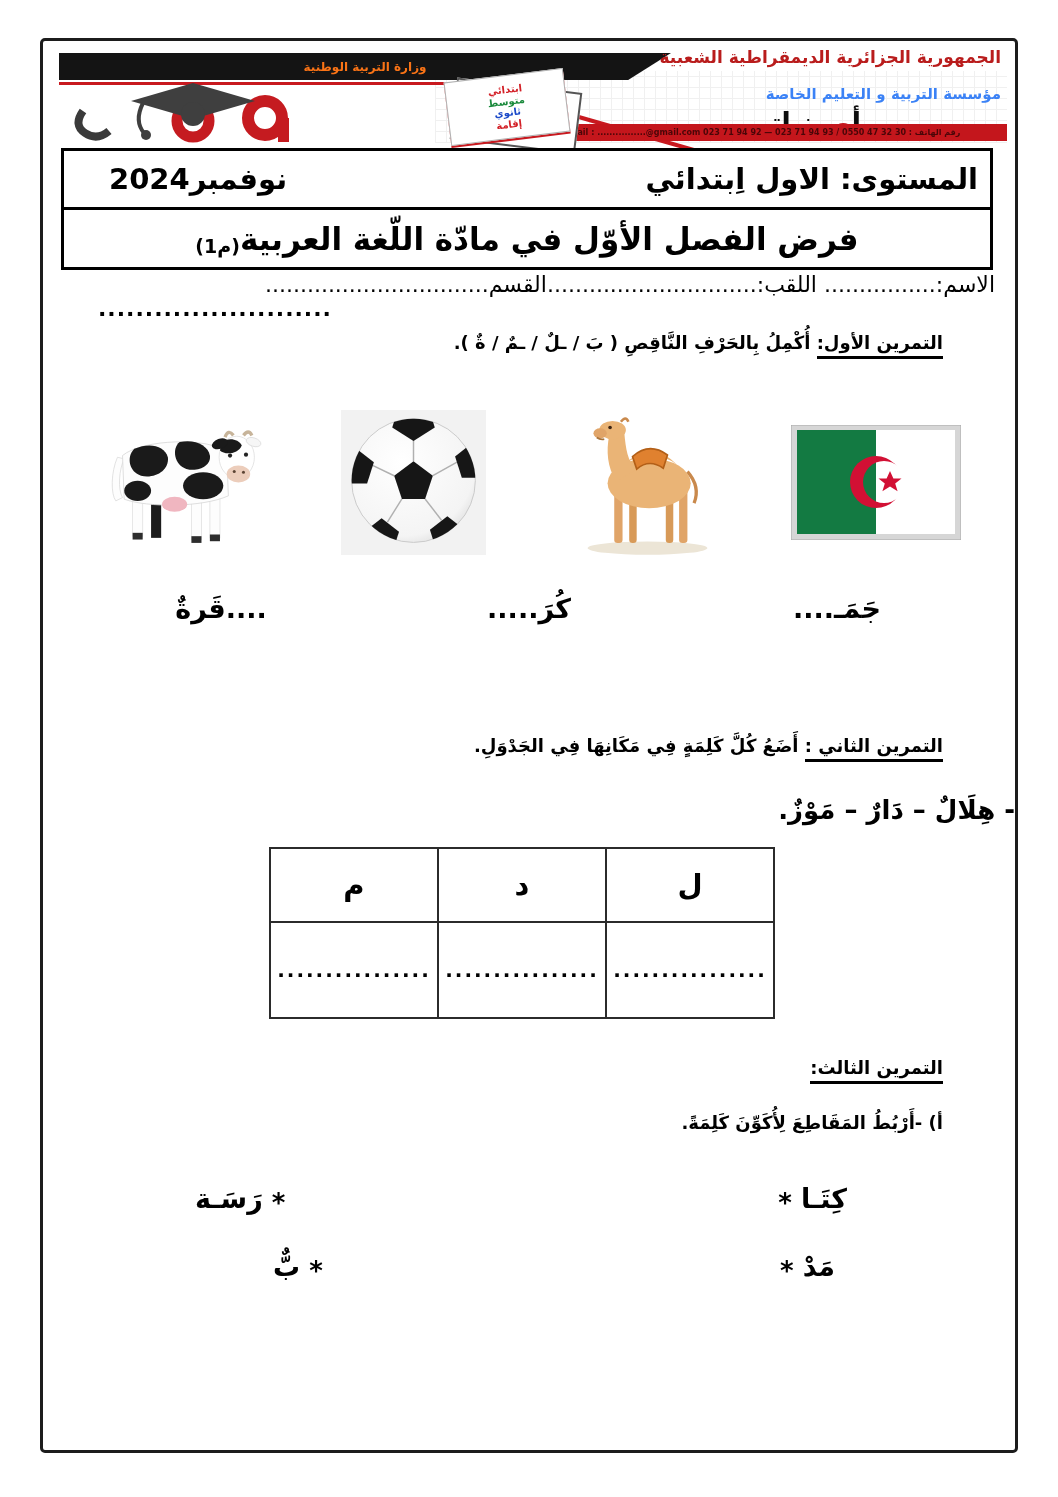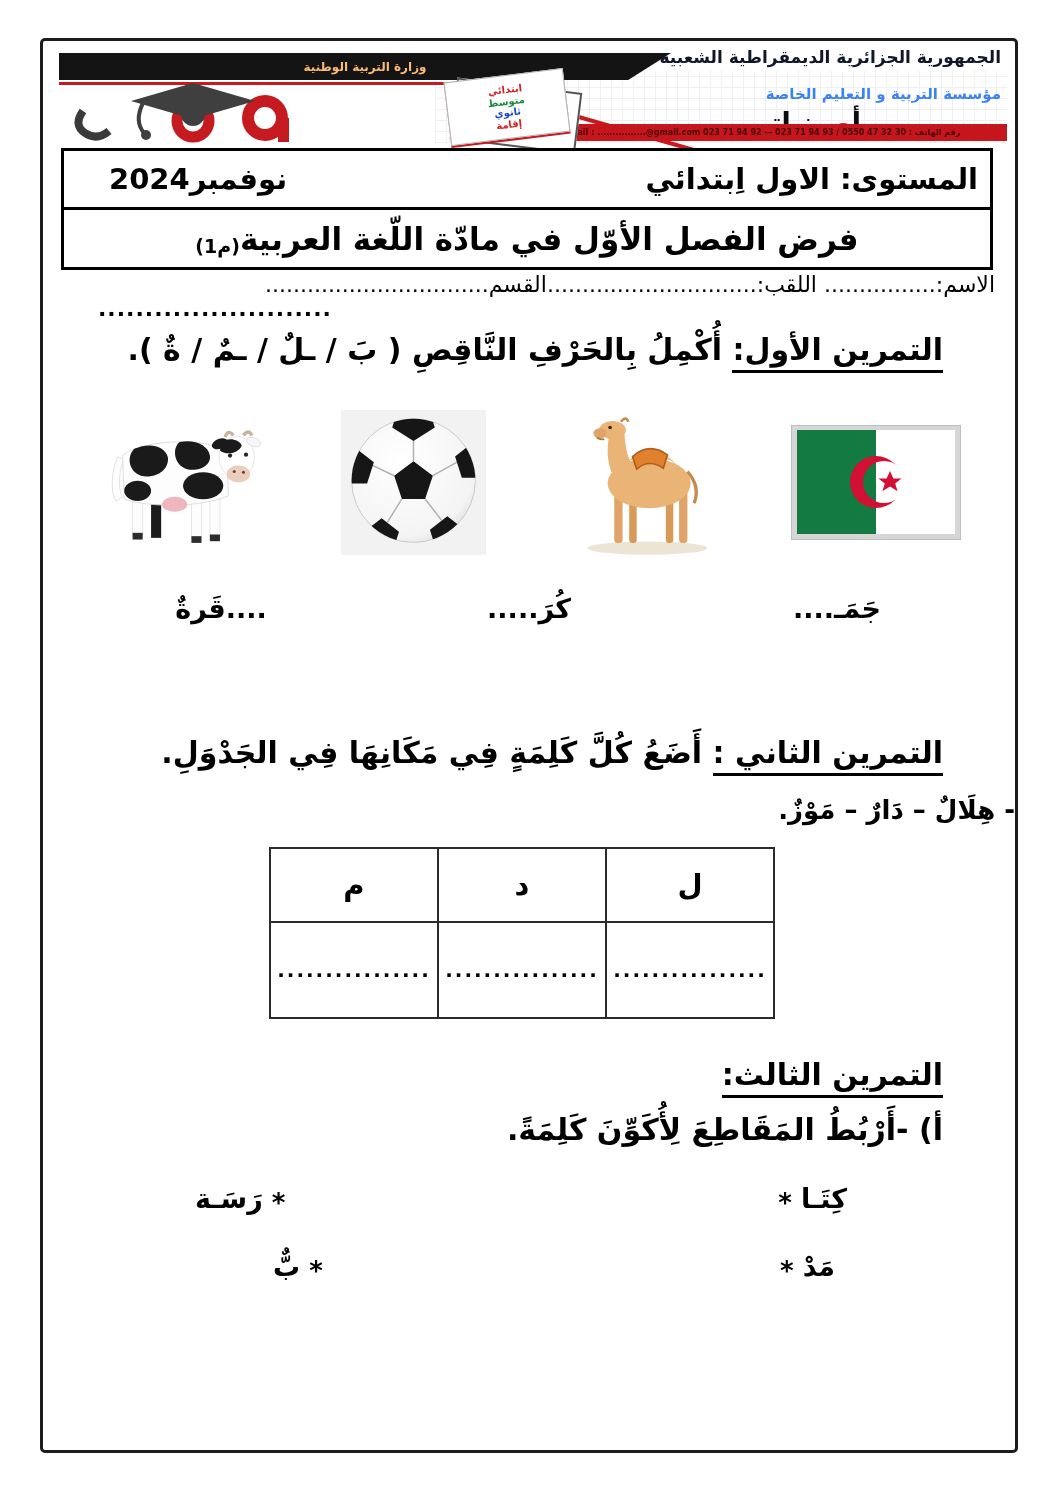--- a/index.html
+++ b/index.html
@@ -16,27 +16,27 @@
   .hdr-grid{
     position:absolute;right:0;top:26px;width:572px;height:72px;opacity:.75;
     background-image:
       repeating-linear-gradient(0deg,#ececec 0 1px,transparent 1px 11px),
       repeating-linear-gradient(90deg,#ececec 0 1px,transparent 1px 11px);
   }
   .ribbon{
     position:absolute;left:4px;top:8px;width:612px;height:27px;background:#141414;
     clip-path:polygon(0 0,100% 0,93% 100%,0 100%);
     display:flex;align-items:center;justify-content:center;
-    color:#fdba74;font-size:12px;font-weight:bold;letter-spacing:7px;white-space:nowrap;overflow:hidden;
+    color:#f97316;font-size:12px;font-weight:bold;letter-spacing:7px;white-space:nowrap;overflow:hidden;
   }
   .ribbon-line{position:absolute;left:4px;top:37px;width:478px;height:3px;background:#c8191f;}
   .ribbon-diag{position:absolute;left:468px;top:54px;width:318px;height:4px;background:#c8191f;
     transform:rotate(16deg);transform-origin:left center;}
   .logo{position:absolute;left:14px;top:36px;width:340px;height:64px;}
-  .republic{position:absolute;right:6px;top:2px;font-size:17px;font-weight:bold;color:#0f172a;letter-spacing:1px;}
+  .republic{position:absolute;right:6px;top:2px;font-size:17px;font-weight:bold;color:#b91c1c;letter-spacing:1px;}
   .institution{position:absolute;right:6px;top:40px;font-size:15px;font-weight:bold;color:#3b82f6;letter-spacing:2px;}
   .school{position:absolute;right:146px;top:62px;font-size:27px;font-weight:bold;color:#0d0d0d;}
   .school .red{color:#c4161c;}
   .band{
     position:absolute;right:0;top:79px;left:462px;height:17px;background:#c4161c;
     display:flex;align-items:center;justify-content:center;overflow:hidden;
     color:#4a0608;font-size:8px;font-weight:bold;white-space:nowrap;
   }
   .sticker-back{position:absolute;left:398px;top:40px;width:122px;height:58px;background:#fff;
     border:2px solid #555;transform:rotate(7deg);}
@@ -52,21 +52,21 @@
   .tbox{position:absolute;top:107px;left:18px;width:926px;border:3px solid #000;background:#fff;}
   .trow1{height:56px;border-bottom:3px solid #000;display:flex;align-items:center;
     justify-content:space-between;padding:0 12px 0 45px;font-size:29px;font-weight:bold;}
   .trow2{height:57px;display:flex;align-items:center;justify-content:center;font-size:31px;font-weight:bold;}
   .trow2 .note{font-size:19px;position:relative;top:7px;font-weight:bold;}
   
   .nameline{position:absolute;top:231px;right:20px;left:20px;text-align:right;
     font-size:22px;font-weight:normal;white-space:nowrap;overflow:hidden;}
   .nameline2{position:absolute;top:255px;left:55px;font-size:22px;font-weight:bold;letter-spacing:1px;}
   
-  .exrow{position:absolute;right:72px;font-size:30px;font-weight:bold;white-space:nowrap;}
+  .exrow{position:absolute;right:72px;font-size:18px;font-weight:bold;white-space:nowrap;}
   .uline{border-bottom:3px solid #000;padding-bottom:3px;}
   
   .pics{position:absolute;top:350px;left:24px;right:24px;height:182px;display:flex;}
   .pics .cell{flex:1;display:flex;align-items:center;justify-content:center;}
   .words{position:absolute;top:552px;left:24px;right:24px;display:flex;font-size:27px;font-weight:700;}
   .words .cell{flex:1;display:flex;align-items:center;justify-content:center;}
   
   .bank{position:absolute;top:754px;left:0;right:0;text-align:right;font-size:26px;font-weight:700;}
   .jtable{position:absolute;top:806px;left:226px;width:506px;border-collapse:collapse;}
   .jtable th,.jtable td{border:2px solid #2b2b2b;text-align:center;}

